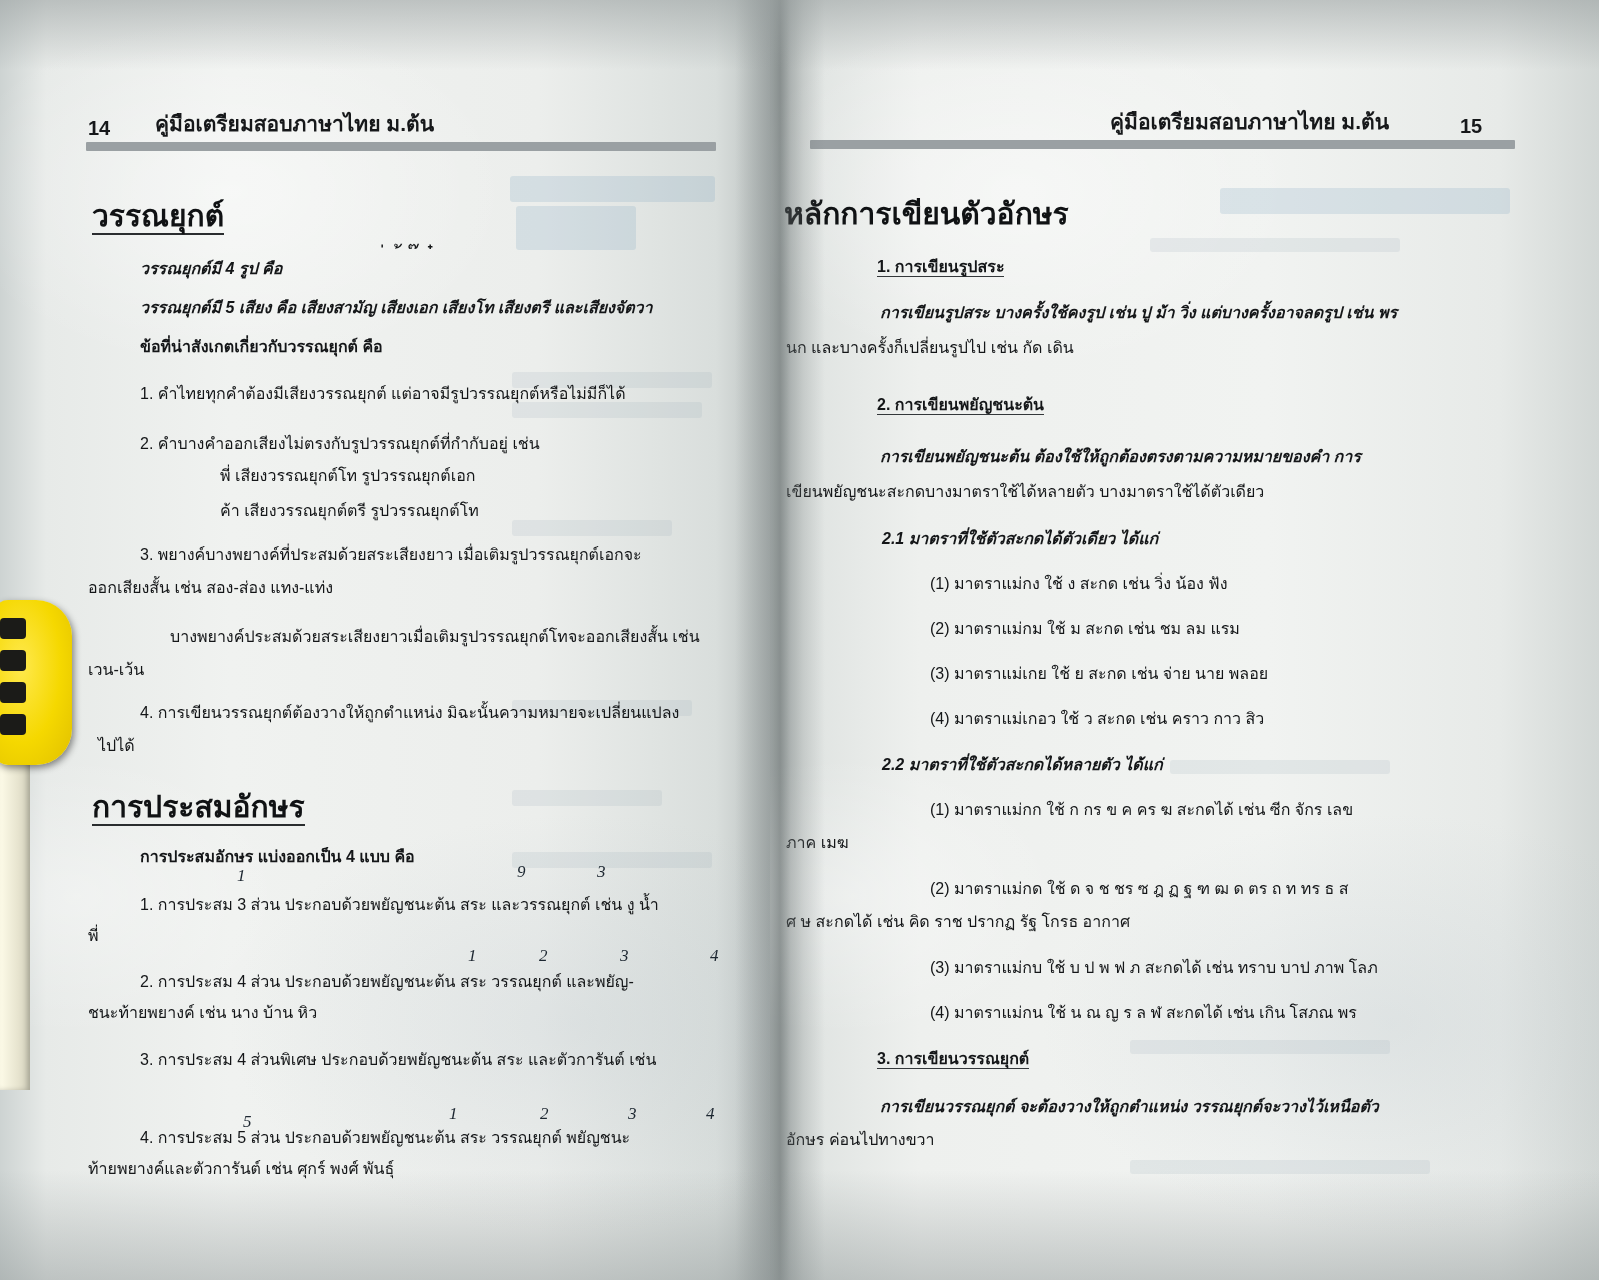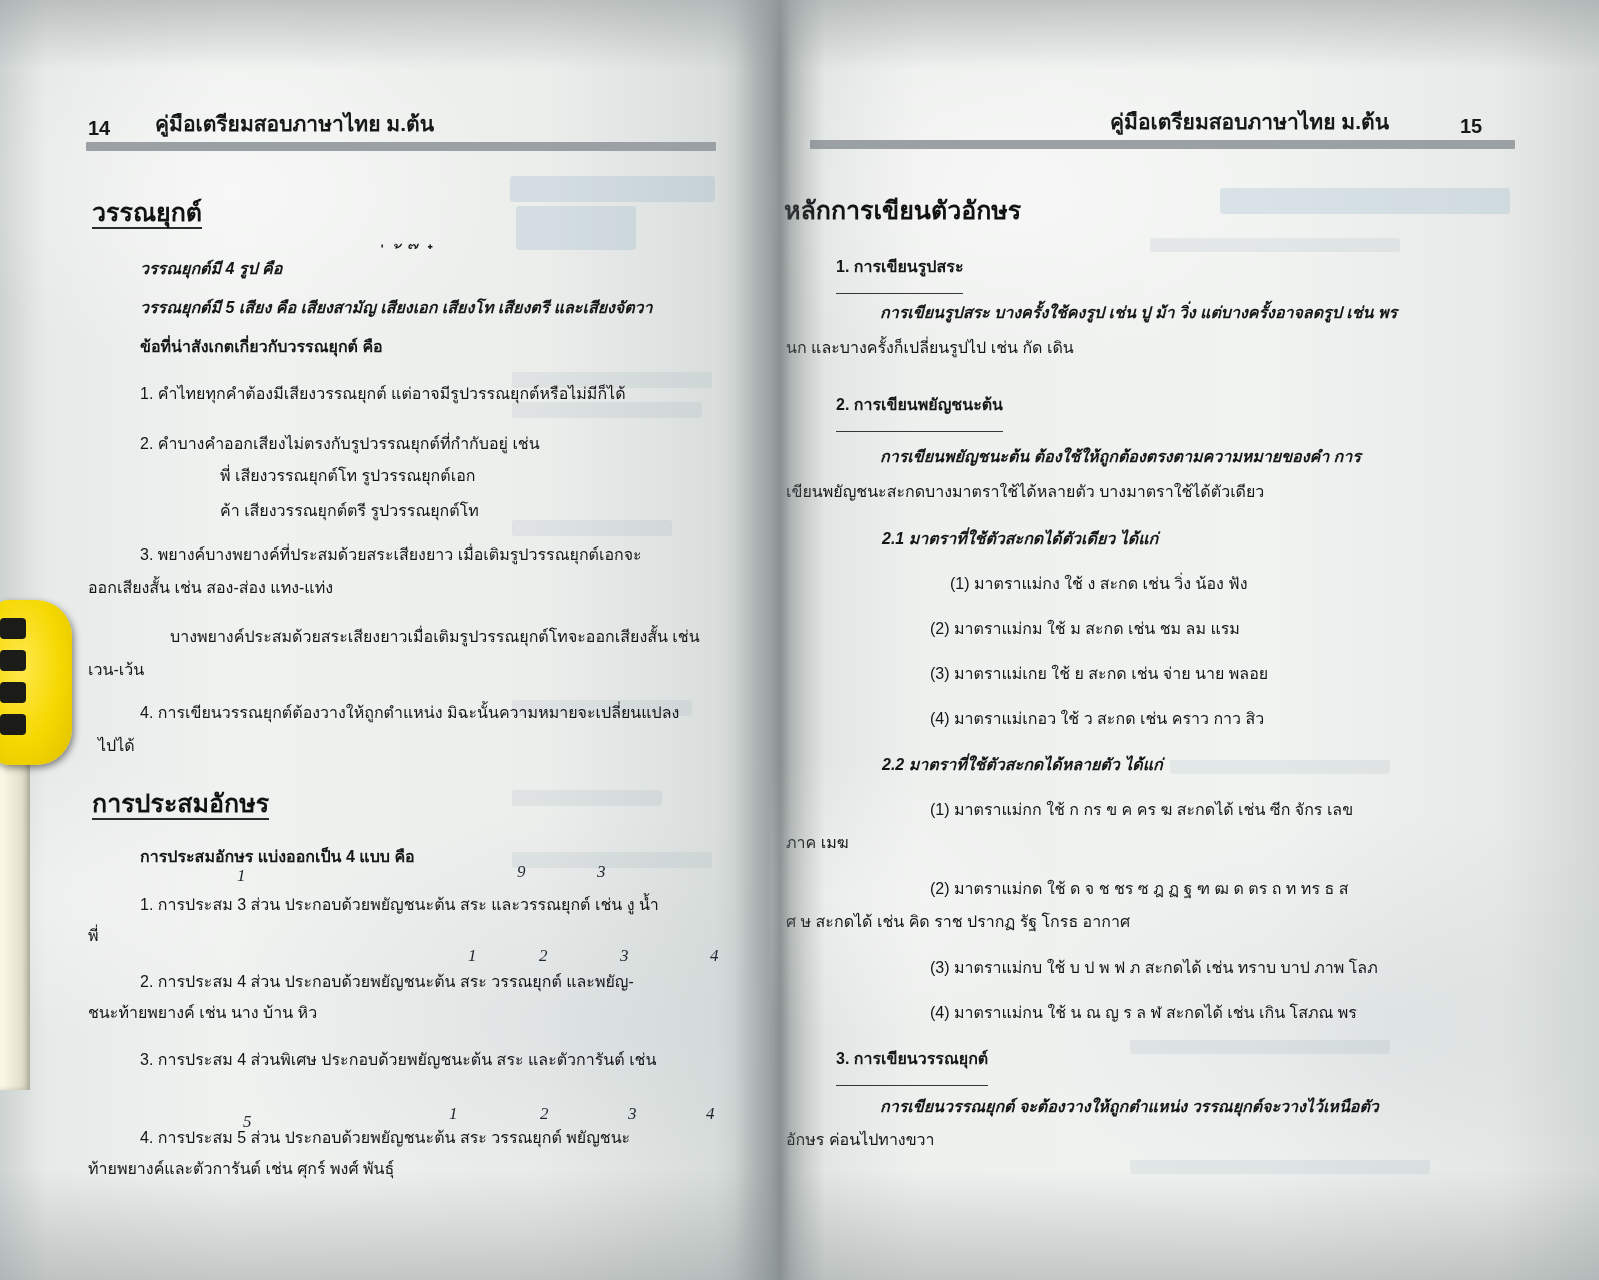--- a/index.html
+++ b/index.html
@@ -91,38 +91,38 @@
     font-family: "Liberation Sans", sans-serif;
     font-weight: bold;
     font-size: 20px;
     color: #16181a;
   }
   
   .h1 {
     position: absolute;
     font-family: "Liberation Sans", sans-serif;
     font-weight: bold;
-    font-size: 25px;
+    font-size: 30px;
     color: #101214;
     white-space: nowrap;
   }
   .h1 .ul {
     border-bottom: 2px solid #2a2d2f;
     padding-bottom: 1px;
   }
   .para {
     position: absolute;
     font-family: "Liberation Sans", sans-serif;
     font-size: 16px;
     line-height: 33px;
     color: #141618;
   }
   .it { font-style: italic; font-weight: bold; }
   .bi { font-weight: bold; }
-  .u  { border-bottom: 1.6px solid #33373a; padding-bottom: 18px; }
+  .u  { border-bottom: 1.6px solid #33373a; padding-bottom: 1px; margin-left: 41px; }
   
   .hand {
     position: absolute;
     font-family: "Liberation Serif", serif;
     font-size: 17px;
     color: #1c2630;
     font-style: italic;
   }
   
   .marks {
@@ -258,21 +258,21 @@
 
     <div class="para bi" style="left:66px;top:250px;"><span class="u">1.    การเขียนรูปสระ</span></div>
     <div class="para" style="left:110px;top:296px;width:660px;"><span class="it">การเขียนรูปสระ บางครั้งใช้คงรูป เช่น ปู ม้า วิ่ง แต่บางครั้งอาจลดรูป เช่น พร</span></div>
     <div class="para" style="left:16px;top:331px;width:720px;">นก และบางครั้งก็เปลี่ยนรูปไป เช่น กัด เดิน</div>
 
     <div class="para bi" style="left:66px;top:388px;"><span class="u">2.    การเขียนพยัญชนะต้น</span></div>
     <div class="para" style="left:110px;top:440px;width:700px;"><span class="it">การเขียนพยัญชนะต้น  ต้องใช้ให้ถูกต้องตรงตามความหมายของคำ   การ</span></div>
     <div class="para" style="left:16px;top:475px;width:740px;">เขียนพยัญชนะสะกดบางมาตราใช้ได้หลายตัว บางมาตราใช้ได้ตัวเดียว</div>
 
     <div class="para it" style="left:112px;top:522px;width:660px;">2.1  มาตราที่ใช้ตัวสะกดได้ตัวเดียว ได้แก่</div>
-    <div class="para" style="left:160px;top:567px;width:640px;margin-left:20px;">(1)  มาตราแม่กง     ใช้  ง  สะกด  เช่น  วิ่ง  น้อง  ฟัง</div>
+    <div class="para" style="left:160px;top:567px;width:640px;">(1)  มาตราแม่กง     ใช้  ง  สะกด  เช่น  วิ่ง  น้อง  ฟัง</div>
     <div class="para" style="left:160px;top:612px;width:640px;">(2)  มาตราแม่กม    ใช้  ม  สะกด  เช่น  ชม  ลม  แรม</div>
     <div class="para" style="left:160px;top:657px;width:640px;">(3)  มาตราแม่เกย   ใช้  ย  สะกด  เช่น  จ่าย  นาย  พลอย</div>
     <div class="para" style="left:160px;top:702px;width:640px;">(4)  มาตราแม่เกอว  ใช้  ว  สะกด  เช่น  คราว  กาว  สิว</div>
 
     <div class="para it" style="left:112px;top:748px;width:660px;">2.2  มาตราที่ใช้ตัวสะกดได้หลายตัว ได้แก่</div>
 
     <div class="para" style="left:160px;top:793px;width:660px;">(1)  มาตราแม่กก ใช้ ก กร ข ค คร ฆ สะกดได้ เช่น ซีก จักร เลข</div>
     <div class="para" style="left:16px;top:826px;width:400px;">ภาค เมฆ</div>
 
     <div class="para" style="left:160px;top:872px;width:670px;">(2)  มาตราแม่กด ใช้ ด จ ช ชร ซ ฎ ฏ ฐ ฑ ฒ ด ตร ถ ท ทร ธ ส</div>

